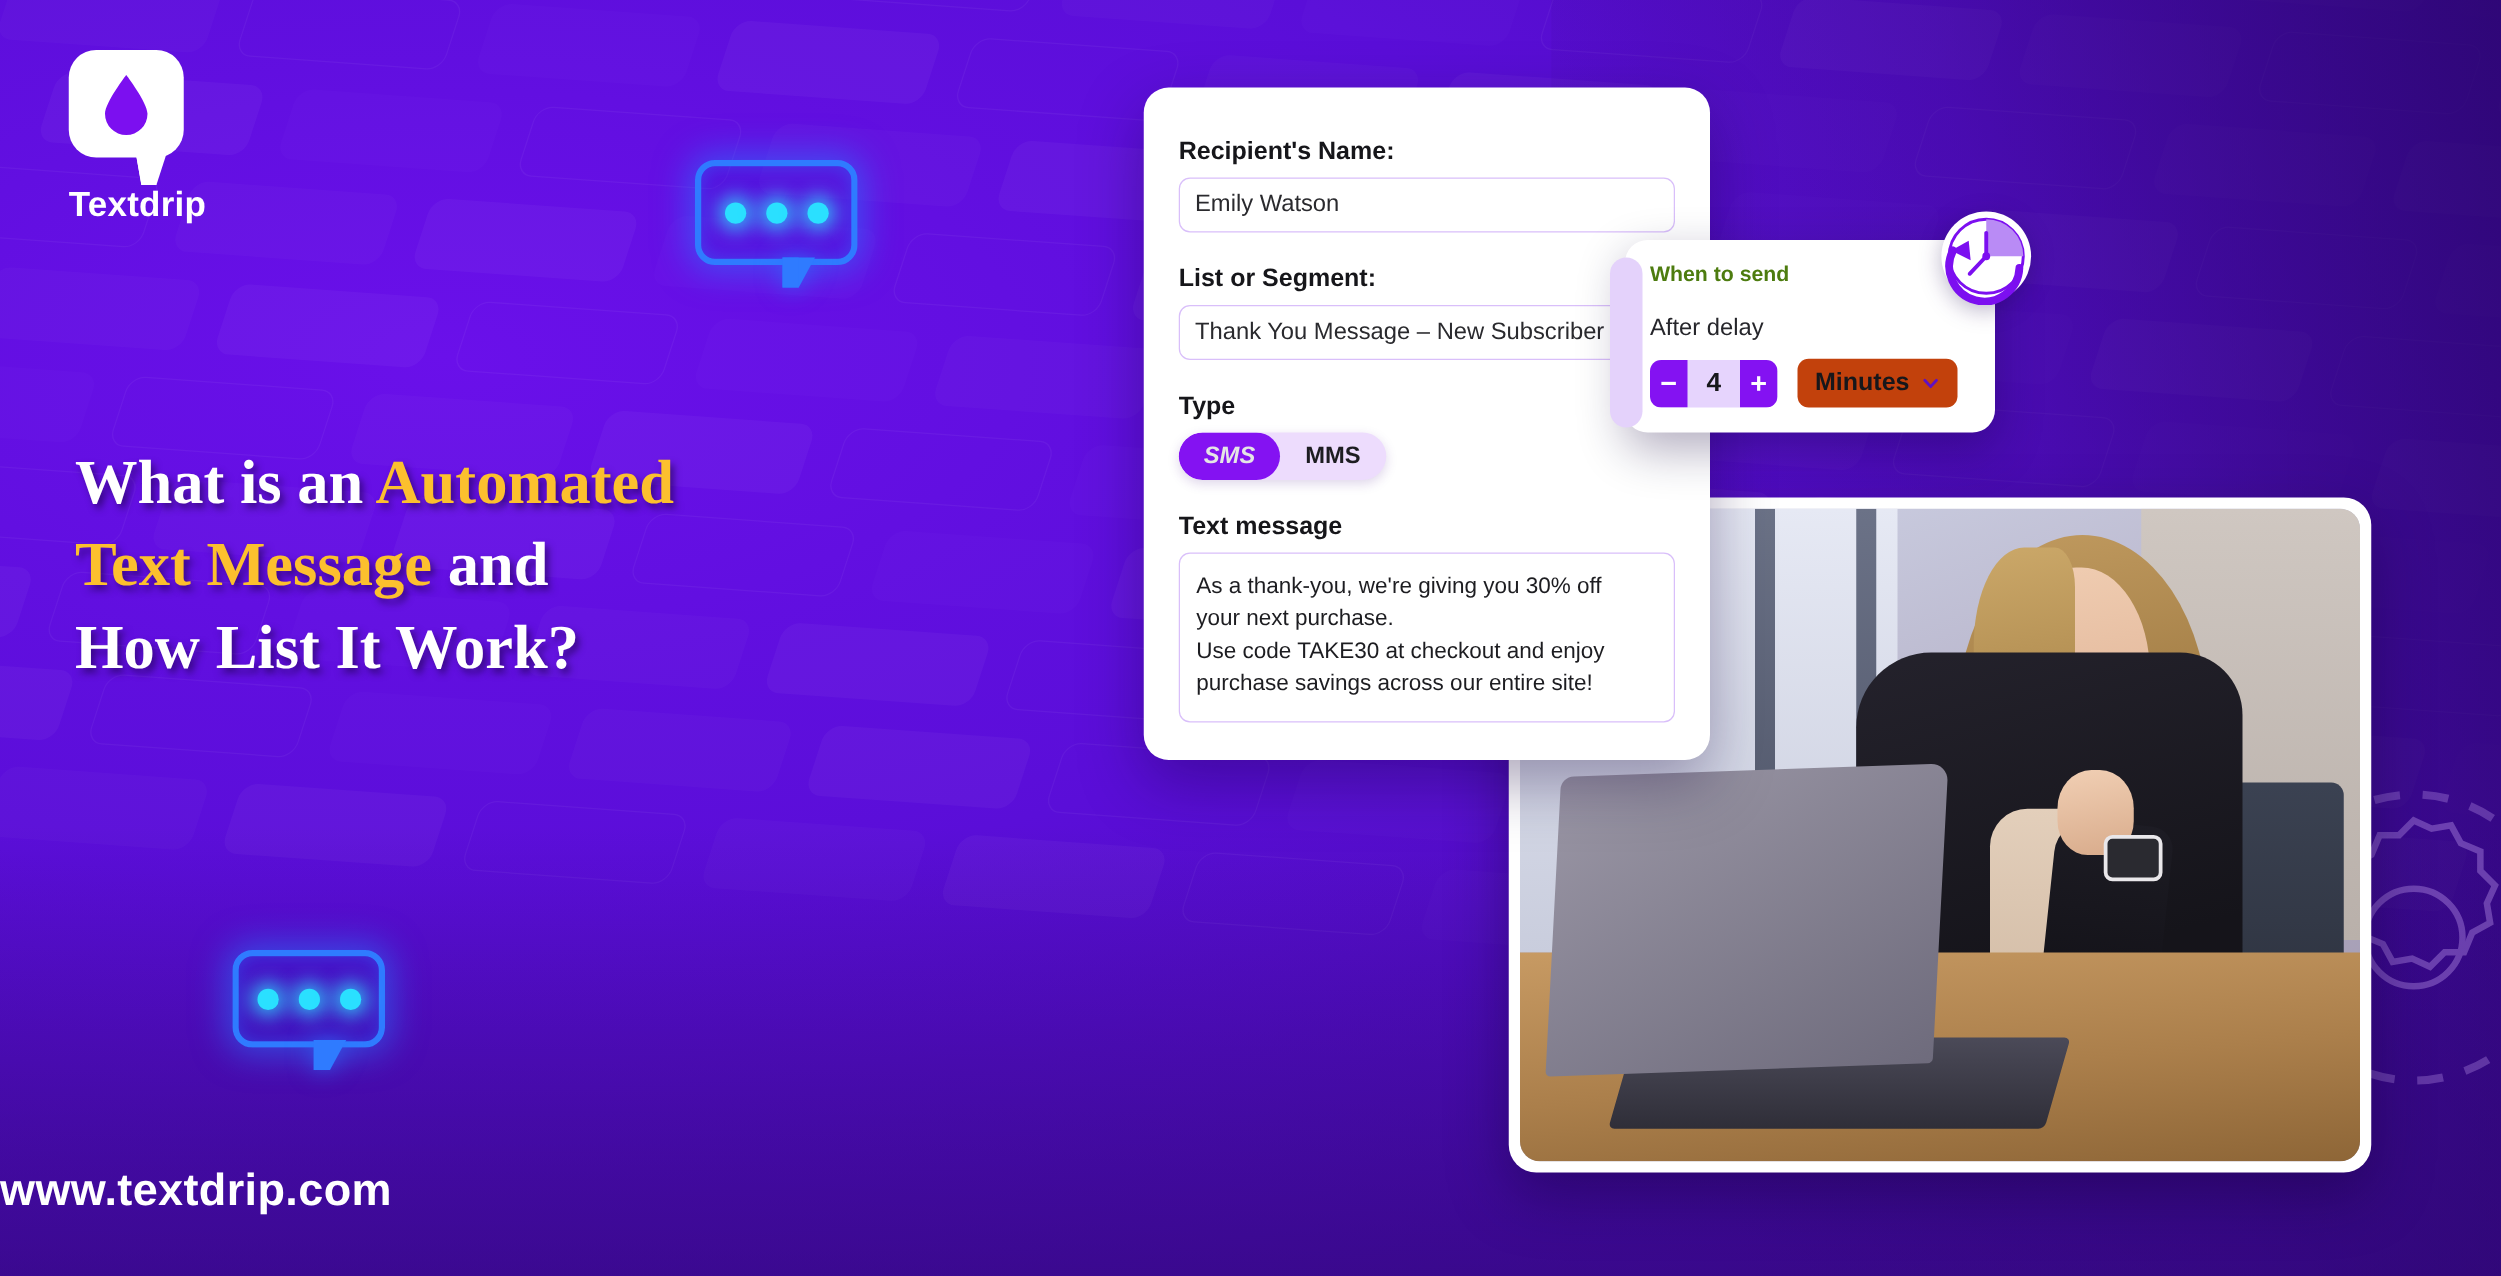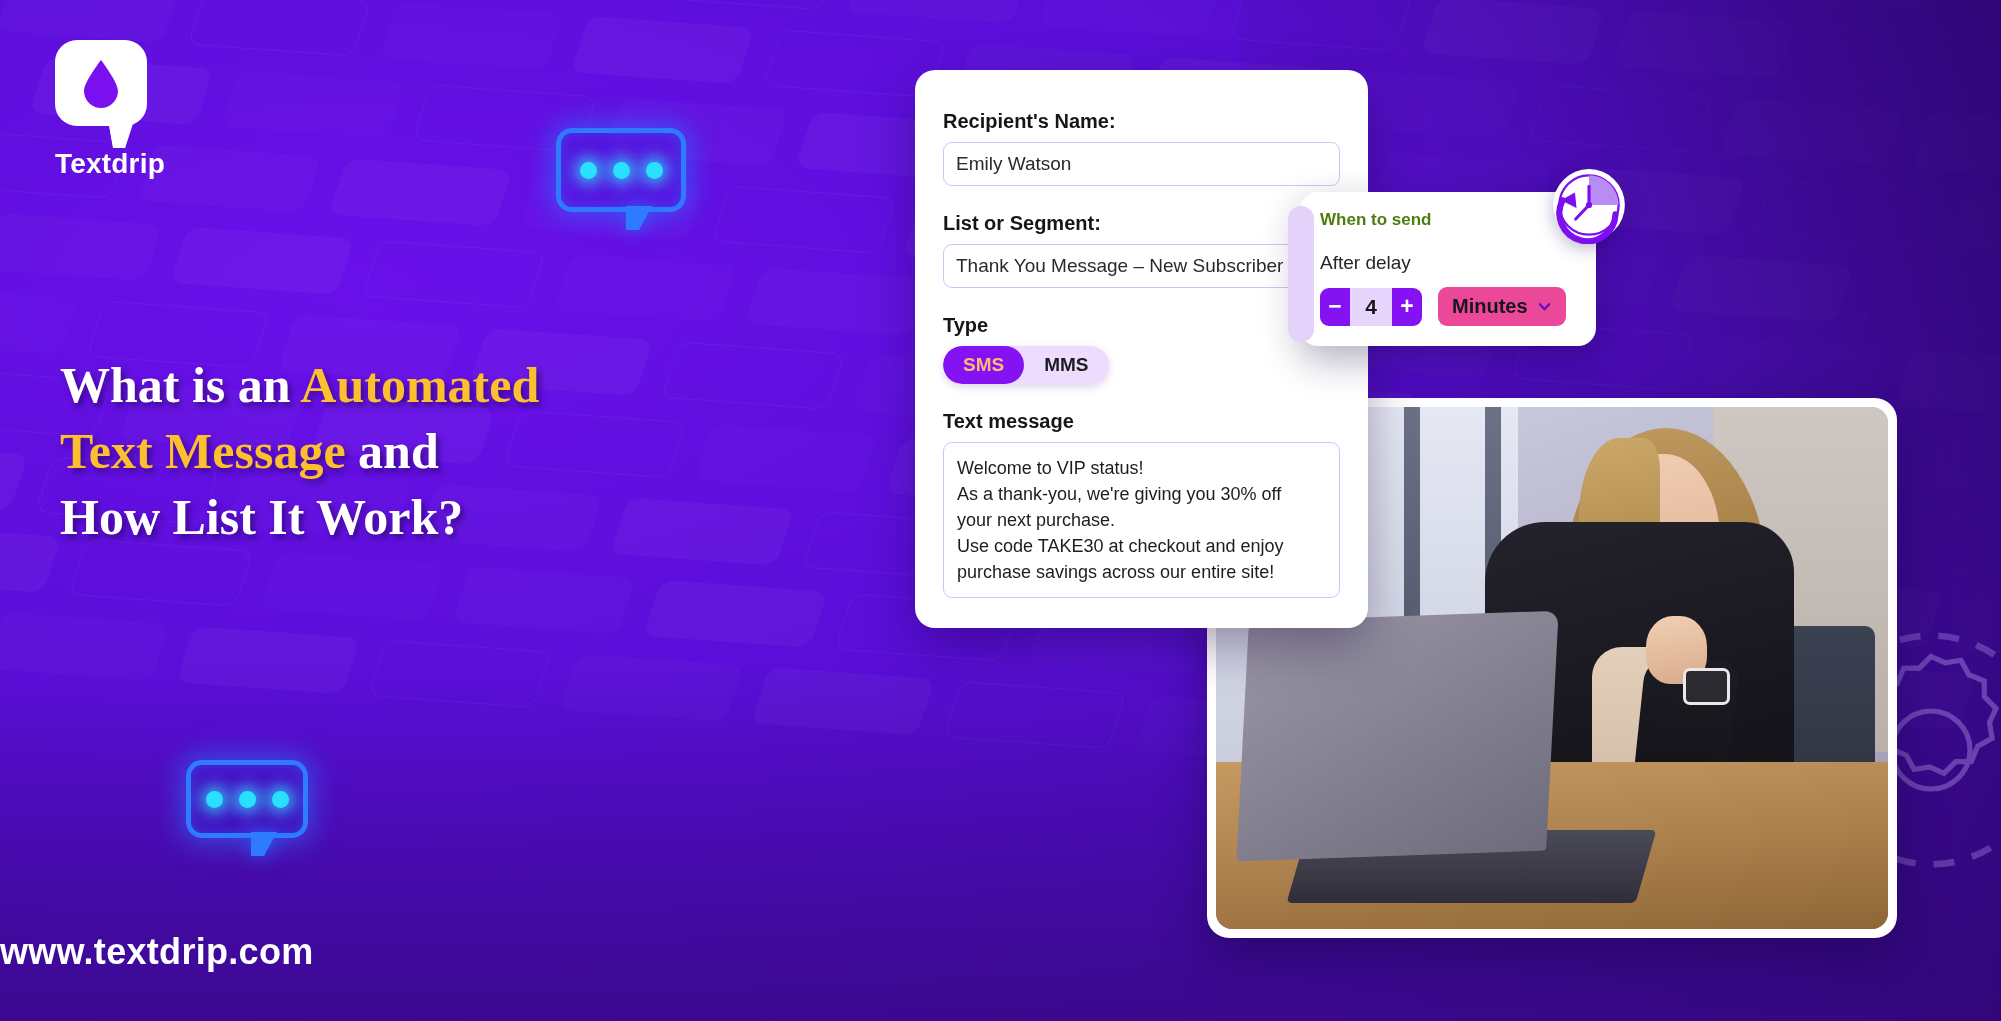--- a/index.html
+++ b/index.html
@@ -134,21 +134,21 @@
     display: inline-flex; align-items: center;
     background: #eddcfd; border-radius: 999px; padding: 0;
     box-shadow: 0 3px 9px rgba(70,20,140,.18);
     overflow: hidden;
   }
   .seg {
     font-size: 19px; font-weight: 700; padding: 8px 20px;
     color: #1d1d21; cursor: pointer;
   }
   .seg.active {
-    background: #8412f2; color: #fdba74; border-radius: 999px;
+    background: #8412f2; color: #e5e5e5; border-radius: 999px; font-style: italic;
   }
 
   
   #when-card {
     position: absolute; left: 1300px; top: 192px; width: 296px;
     background: #ffffff; border-radius: 18px;
     padding: 18px 20px 20px 20px;
     box-shadow: 0 14px 38px rgba(20,2,60,.32);
     z-index: 8;
   }
@@ -167,21 +167,21 @@
     width: 30px; height: 38px; background: #8412f2; color: #fff;
     font-size: 23px; font-weight: 700; line-height: 36px; text-align: center;
     cursor: pointer;
   }
   .step-val {
     min-width: 42px; text-align: center; font-size: 21px; font-weight: 600;
     color: #17171b;
   }
   .unit-select {
     display: flex; align-items: center; gap: 9px;
-    background: #ec4899; border-radius: 9px; padding: 8px 14px;
+    background: #c2410c; border-radius: 9px; padding: 8px 14px;
     font-size: 20px; font-weight: 600; color: #17171b; cursor: pointer;
   }
   .chev { width: 15px; height: 15px; }
   .clock-icon {
     position: absolute; right: -32px; top: -26px; width: 78px; height: 78px;
     filter: drop-shadow(0 4px 9px rgba(30,5,80,.3));
   }
 
   
   #photo-frame {
@@ -491,21 +491,20 @@
     <div class="f-input" title="Select list or segment">Thank You Message – New Subscriber</div>
 
     <div class="f-label">Type</div>
     <div class="seg-group">
       <div class="seg active">SMS</div>
       <div class="seg">MMS</div>
     </div>
 
     <div class="f-label">Text message</div>
     <div class="f-textarea">
-      <div>Welcome to VIP status!</div>
       <div>As a thank-you, we're giving you 30% off</div>
       <div>your next purchase.</div>
       <div>Use code TAKE30 at checkout and enjoy</div>
       <div>purchase savings across our entire site!</div>
     </div>
   </div>
 
   <div id="when-card">
     <svg class="clock-icon" viewBox="0 0 100 100">
       <circle cx="50" cy="50" r="46" fill="#ffffff"></circle>

